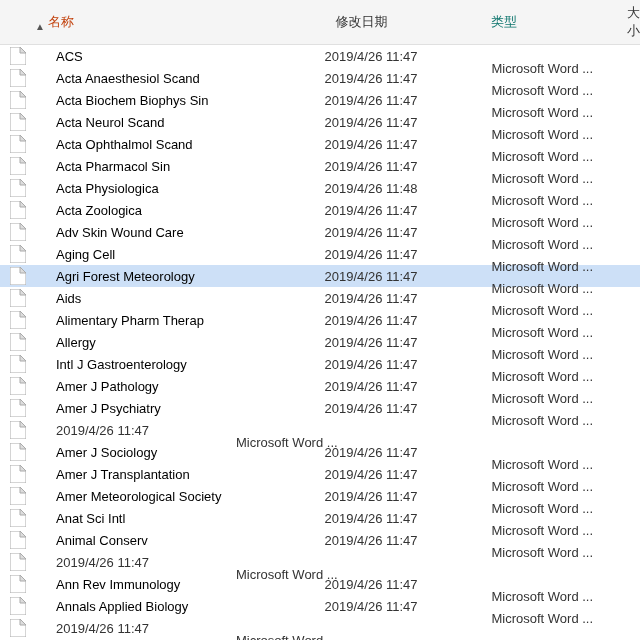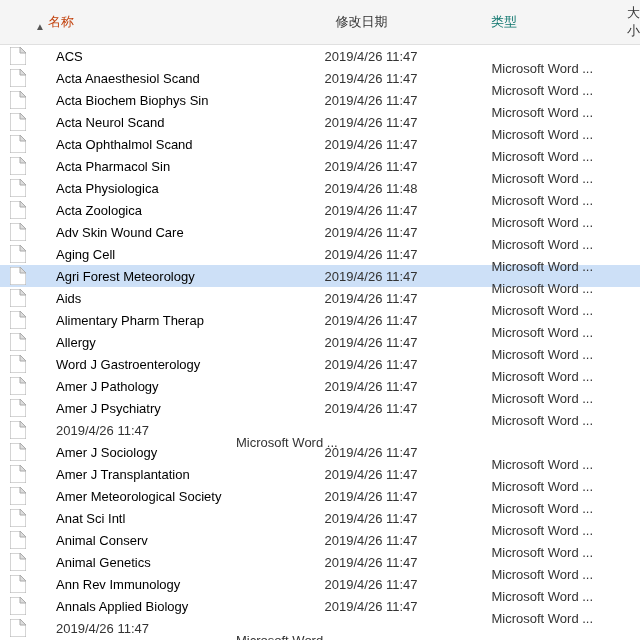--- a/index.html
+++ b/index.html
@@ -290,21 +290,21 @@
         <div class="col-type">Microsoft Word ...</div>
         <div class="col-size"></div>
       </div>
       <div class="file-row">
         <div class="file-icon">
           <svg viewBox="0 0 16 18" xmlns="http://www.w3.org/2000/svg">
     <polygon points="0,0 10,0 16,6 16,18 0,18" fill="white" stroke="#aaa" stroke-width="1"></polygon>
     <polygon points="10,0 10,6 16,6" fill="#ddd" stroke="#aaa" stroke-width="1"></polygon>
   </svg>
         </div>
-        <div class="col-name">Word J Gastroenterology</div>
+        <div class="col-name">Intl J Gastroenterology</div>
         <div class="col-date">2019/4/26 11:47</div>
         <div class="col-type">Microsoft Word ...</div>
         <div class="col-size"></div>
       </div>
       <div class="file-row">
         <div class="file-icon">
           <svg viewBox="0 0 16 18" xmlns="http://www.w3.org/2000/svg">
     <polygon points="0,0 10,0 16,6 16,18 0,18" fill="white" stroke="#aaa" stroke-width="1"></polygon>
     <polygon points="10,0 10,6 16,6" fill="#ddd" stroke="#aaa" stroke-width="1"></polygon>
   </svg>
@@ -397,21 +397,20 @@
         <div class="col-type">Microsoft Word ...</div>
         <div class="col-size"></div>
       </div>
       <div class="file-row">
         <div class="file-icon">
           <svg viewBox="0 0 16 18" xmlns="http://www.w3.org/2000/svg">
     <polygon points="0,0 10,0 16,6 16,18 0,18" fill="white" stroke="#aaa" stroke-width="1"></polygon>
     <polygon points="10,0 10,6 16,6" fill="#ddd" stroke="#aaa" stroke-width="1"></polygon>
   </svg>
         </div>
-        <div class="col-name">Animal Genetics</div>
         <div class="col-date">2019/4/26 11:47</div>
         <div class="col-type">Microsoft Word ...</div>
         <div class="col-size"></div>
       </div>
       <div class="file-row">
         <div class="file-icon">
           <svg viewBox="0 0 16 18" xmlns="http://www.w3.org/2000/svg">
     <polygon points="0,0 10,0 16,6 16,18 0,18" fill="white" stroke="#aaa" stroke-width="1"></polygon>
     <polygon points="10,0 10,6 16,6" fill="#ddd" stroke="#aaa" stroke-width="1"></polygon>
   </svg>

